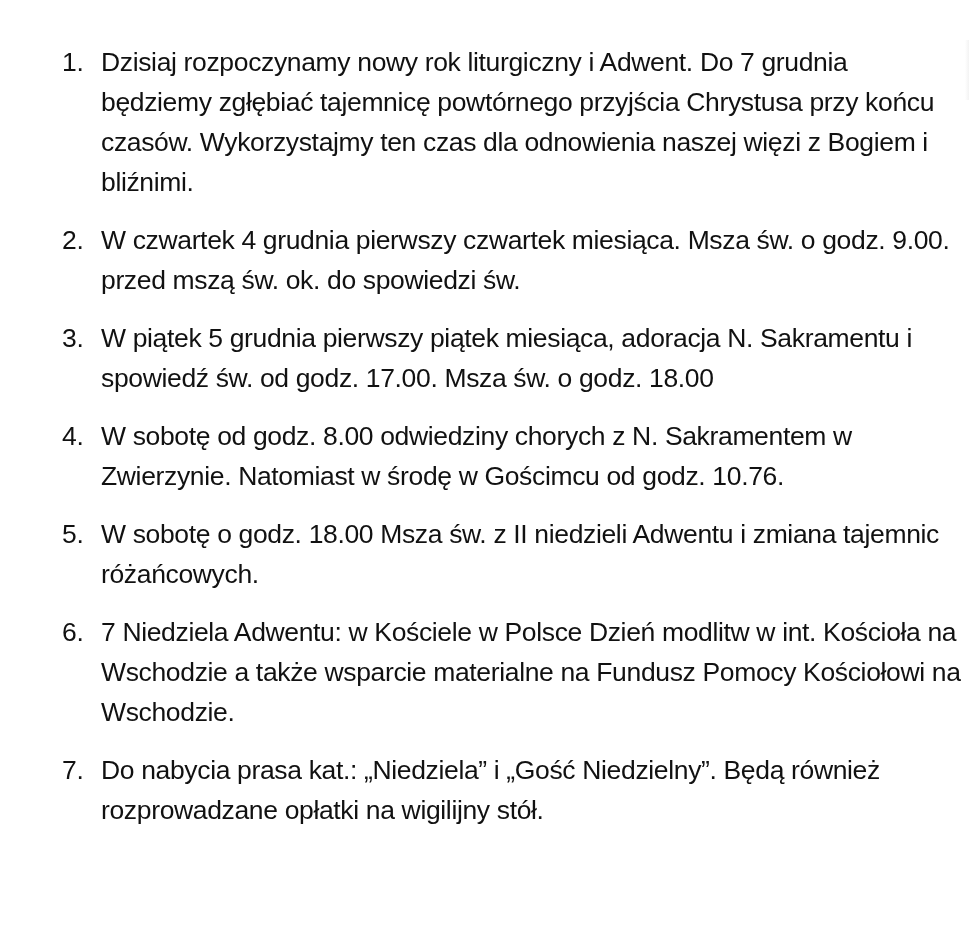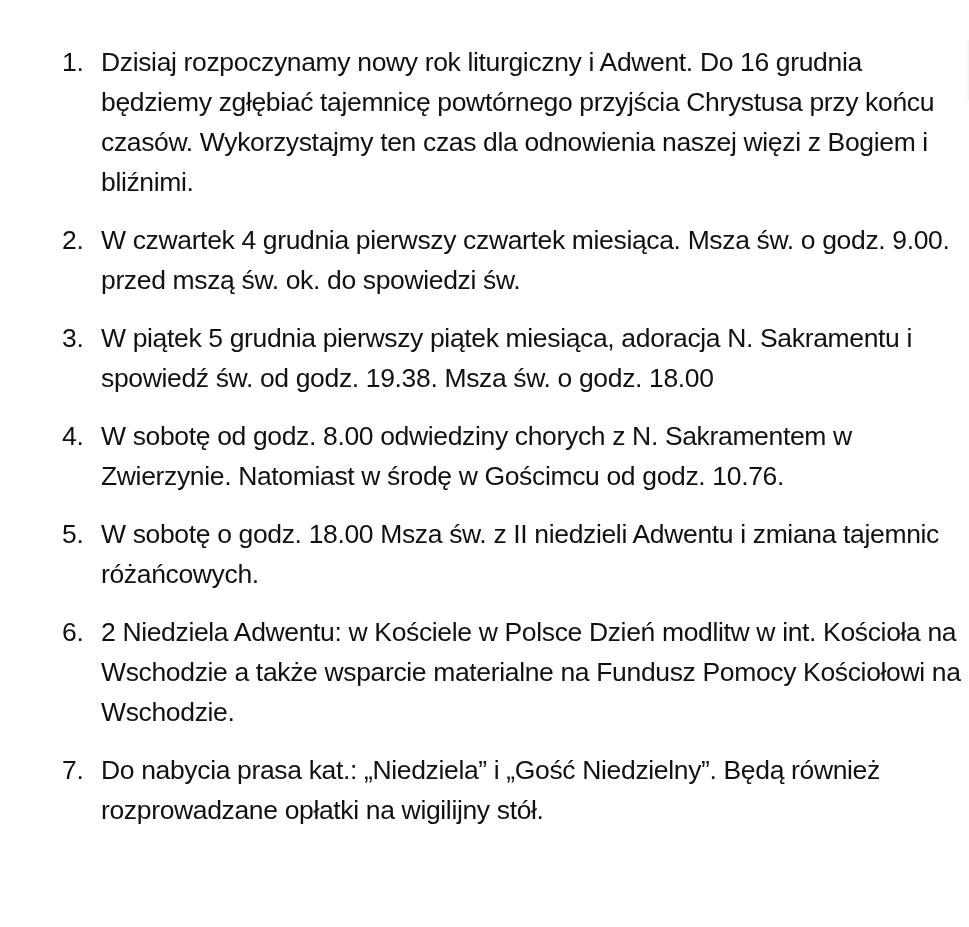--- a/index.html
+++ b/index.html
@@ -47,41 +47,41 @@
       height: 60px;
       background: linear-gradient(to right, #ffffff, #f3f3f3);
     }
   </style>
 </head>
 <body>
 
 <ol class="announcements">
   <li class="item">
     <span class="num">1.</span>
-    <span class="txt">Dzisiaj rozpoczynamy nowy rok liturgiczny i Adwent. Do 16 grudnia będziemy zgłębiać tajemnicę powtórnego przyjścia Chrystusa przy końcu czasów. Wykorzystajmy ten czas dla odnowienia naszej więzi z Bogiem i bliźnimi.</span>
+    <span class="txt">Dzisiaj rozpoczynamy nowy rok liturgiczny i Adwent. Do 7 grudnia będziemy zgłębiać tajemnicę powtórnego przyjścia Chrystusa przy końcu czasów. Wykorzystajmy ten czas dla odnowienia naszej więzi z Bogiem i bliźnimi.</span>
   </li>
   <li class="item">
     <span class="num">2.</span>
     <span class="txt">W czwartek 4 grudnia pierwszy czwartek miesiąca. Msza św. o godz. 9.00. przed mszą św. ok. do spowiedzi św.</span>
   </li>
   <li class="item">
     <span class="num">3.</span>
-    <span class="txt">W piątek 5 grudnia pierwszy piątek miesiąca, adoracja N. Sakramentu i spowiedź św. od godz. 19.38. Msza św. o godz. 18.00</span>
+    <span class="txt">W piątek 5 grudnia pierwszy piątek miesiąca, adoracja N. Sakramentu i spowiedź św. od godz. 17.00. Msza św. o godz. 18.00</span>
   </li>
   <li class="item">
     <span class="num">4.</span>
     <span class="txt">W sobotę od godz. 8.00 odwiedziny chorych z N. Sakramentem w Zwierzynie. Natomiast w środę w Gościmcu od godz. 10.76.</span>
   </li>
   <li class="item">
     <span class="num">5.</span>
     <span class="txt">W sobotę o godz. 18.00 Msza św. z II niedzieli Adwentu i zmiana tajemnic różańcowych.</span>
   </li>
   <li class="item">
     <span class="num">6.</span>
-    <span class="txt">2 Niedziela Adwentu: w Kościele w Polsce Dzień modlitw w int. Kościoła na Wschodzie a także wsparcie materialne na Fundusz Pomocy Kościołowi na Wschodzie.</span>
+    <span class="txt">7 Niedziela Adwentu: w Kościele w Polsce Dzień modlitw w int. Kościoła na Wschodzie a także wsparcie materialne na Fundusz Pomocy Kościołowi na Wschodzie.</span>
   </li>
   <li class="item">
     <span class="num">7.</span>
     <span class="txt">Do nabycia prasa kat.: „Niedziela” i „Gość Niedzielny”. Będą również rozprowadzane opłatki na wigilijny stół.</span>
   </li>
 </ol>
 
 <div class="edge-shadow"></div>
 
 </body></html>

